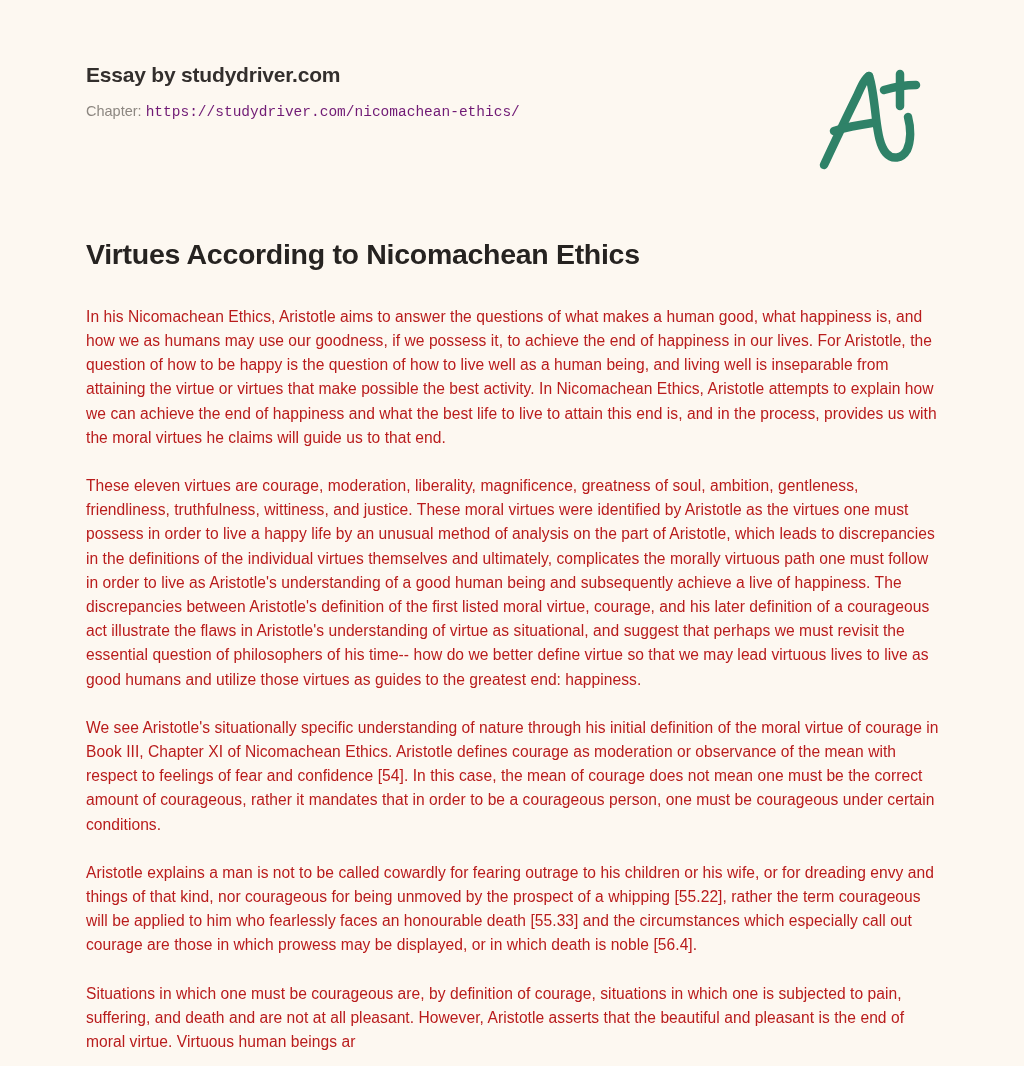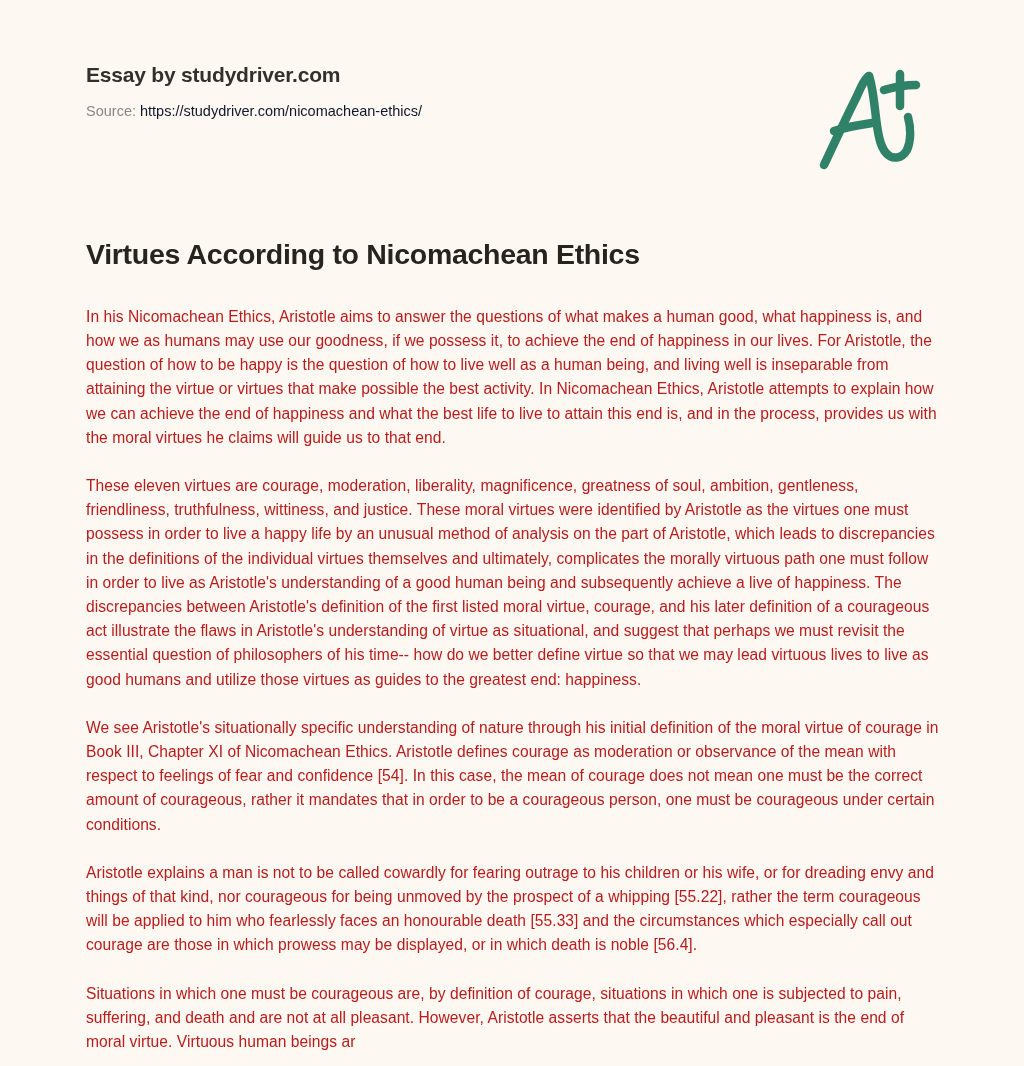--- a/index.html
+++ b/index.html
@@ -41,22 +41,23 @@
 
   .source-line {
     margin-top: 15px;
     font-size: 14.5px;
     color: #8d8781;
     line-height: 1.3;
     white-space: nowrap;
   }
 
   .source-link {
-    color: #0f172a;
+    color: #701a75;
     text-decoration: none;
+    font-family: Liberation Mono, monospace;
   }
 
   
   .logo {
     position: absolute;
     left: 812px;
     top: 66px;
     width: 116px;
     height: 110px;
   }
@@ -96,21 +97,21 @@
   .body-copy p:last-child { margin-bottom: 0; }
 </style>
 </head>
 <body>
 
 <div class="page">
 
   <div class="header">
     <div class="brand-line">Essay by studydriver.com</div>
     <div class="source-line">
-      <span>Source: </span><a class="source-link" href="#">https://studydriver.com/nicomachean-ethics/</a>
+      <span>Chapter: </span><a class="source-link" href="#">https://studydriver.com/nicomachean-ethics/</a>
     </div>
   </div>
 
   <div class="logo">
     <svg viewBox="0 0 116 110" xmlns="http://www.w3.org/2000/svg">
       <g fill="none" stroke="#2f8268" stroke-width="8.5" stroke-linecap="round" stroke-linejoin="round">
 
         <path d="M12 99 C 20 82, 34 52, 45 30 C 49 21, 53 12, 57 10"></path>
 
         <path d="M57 10 C 60 18, 62 34, 64 52 C 66 68, 68 80, 74 87

